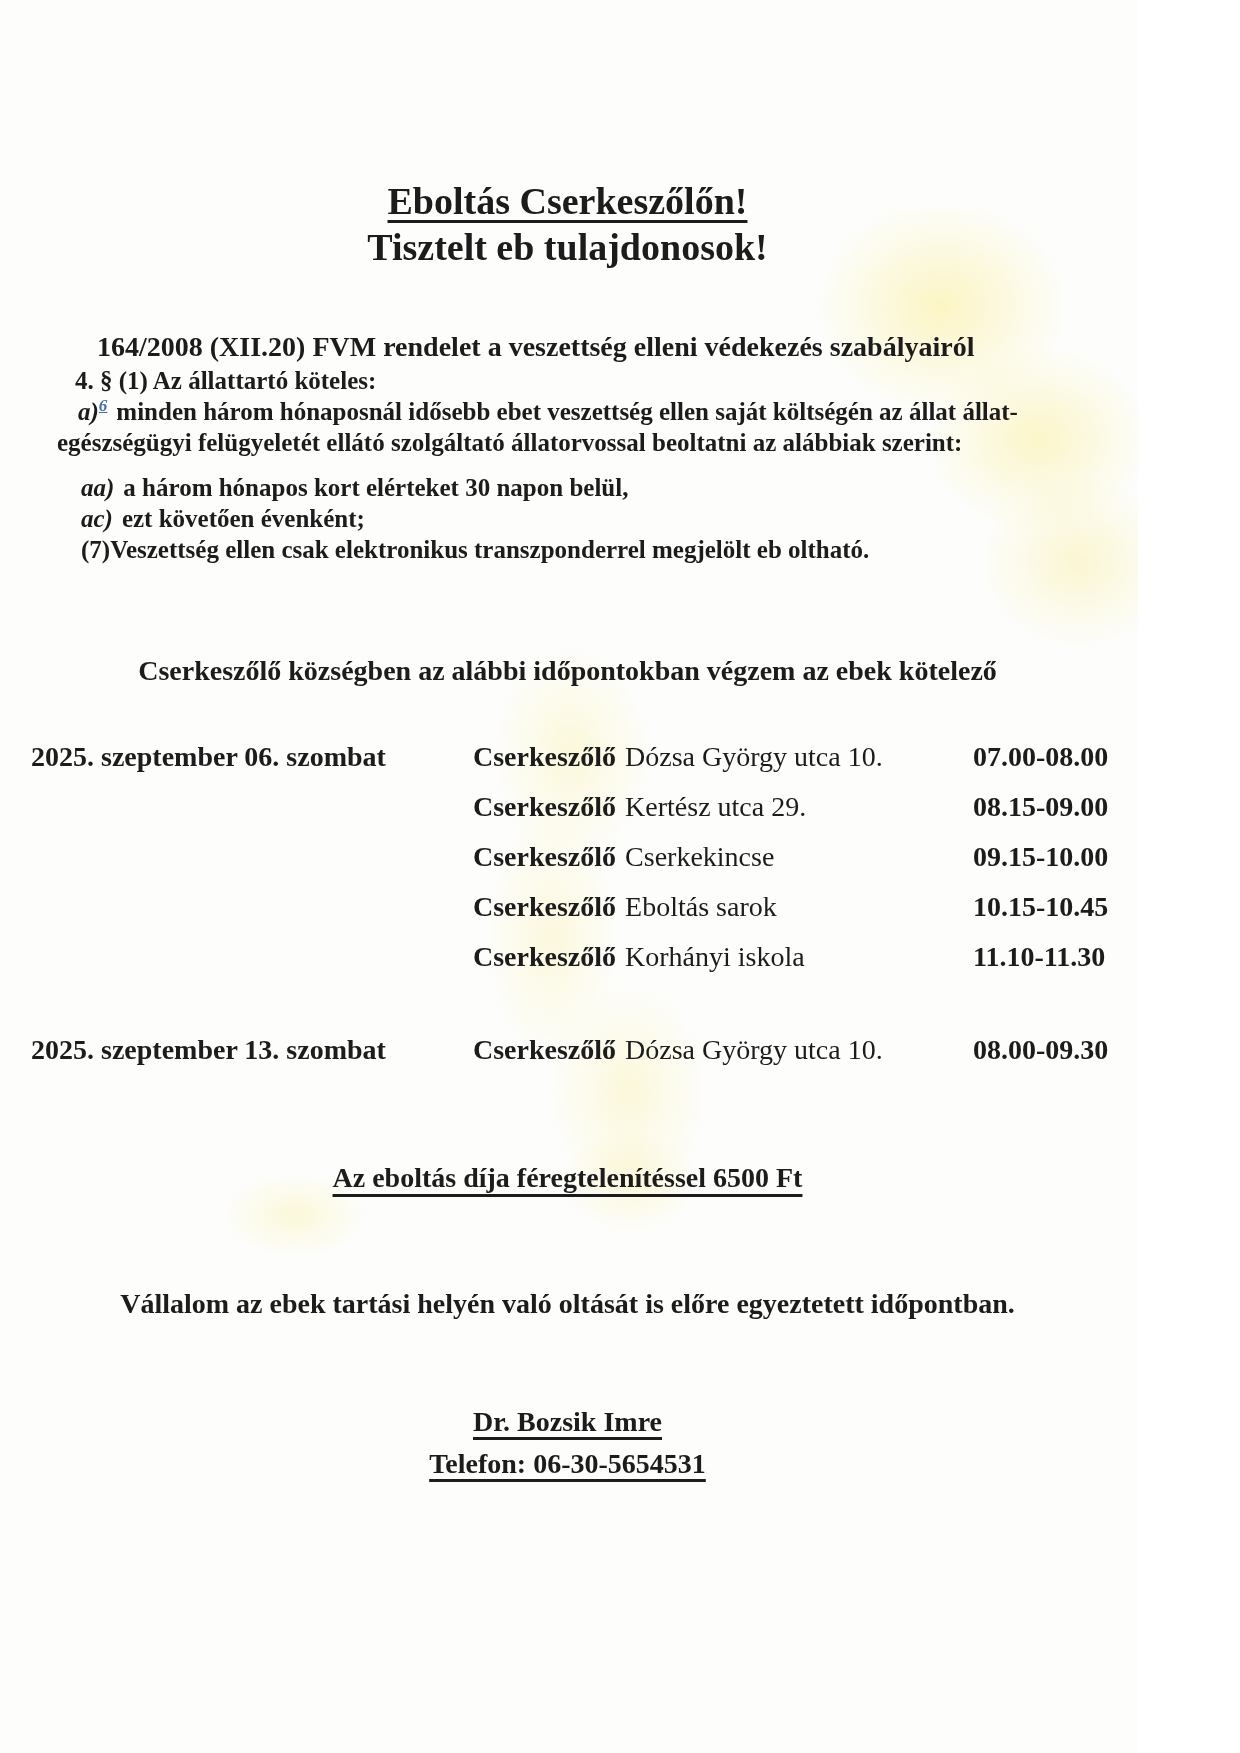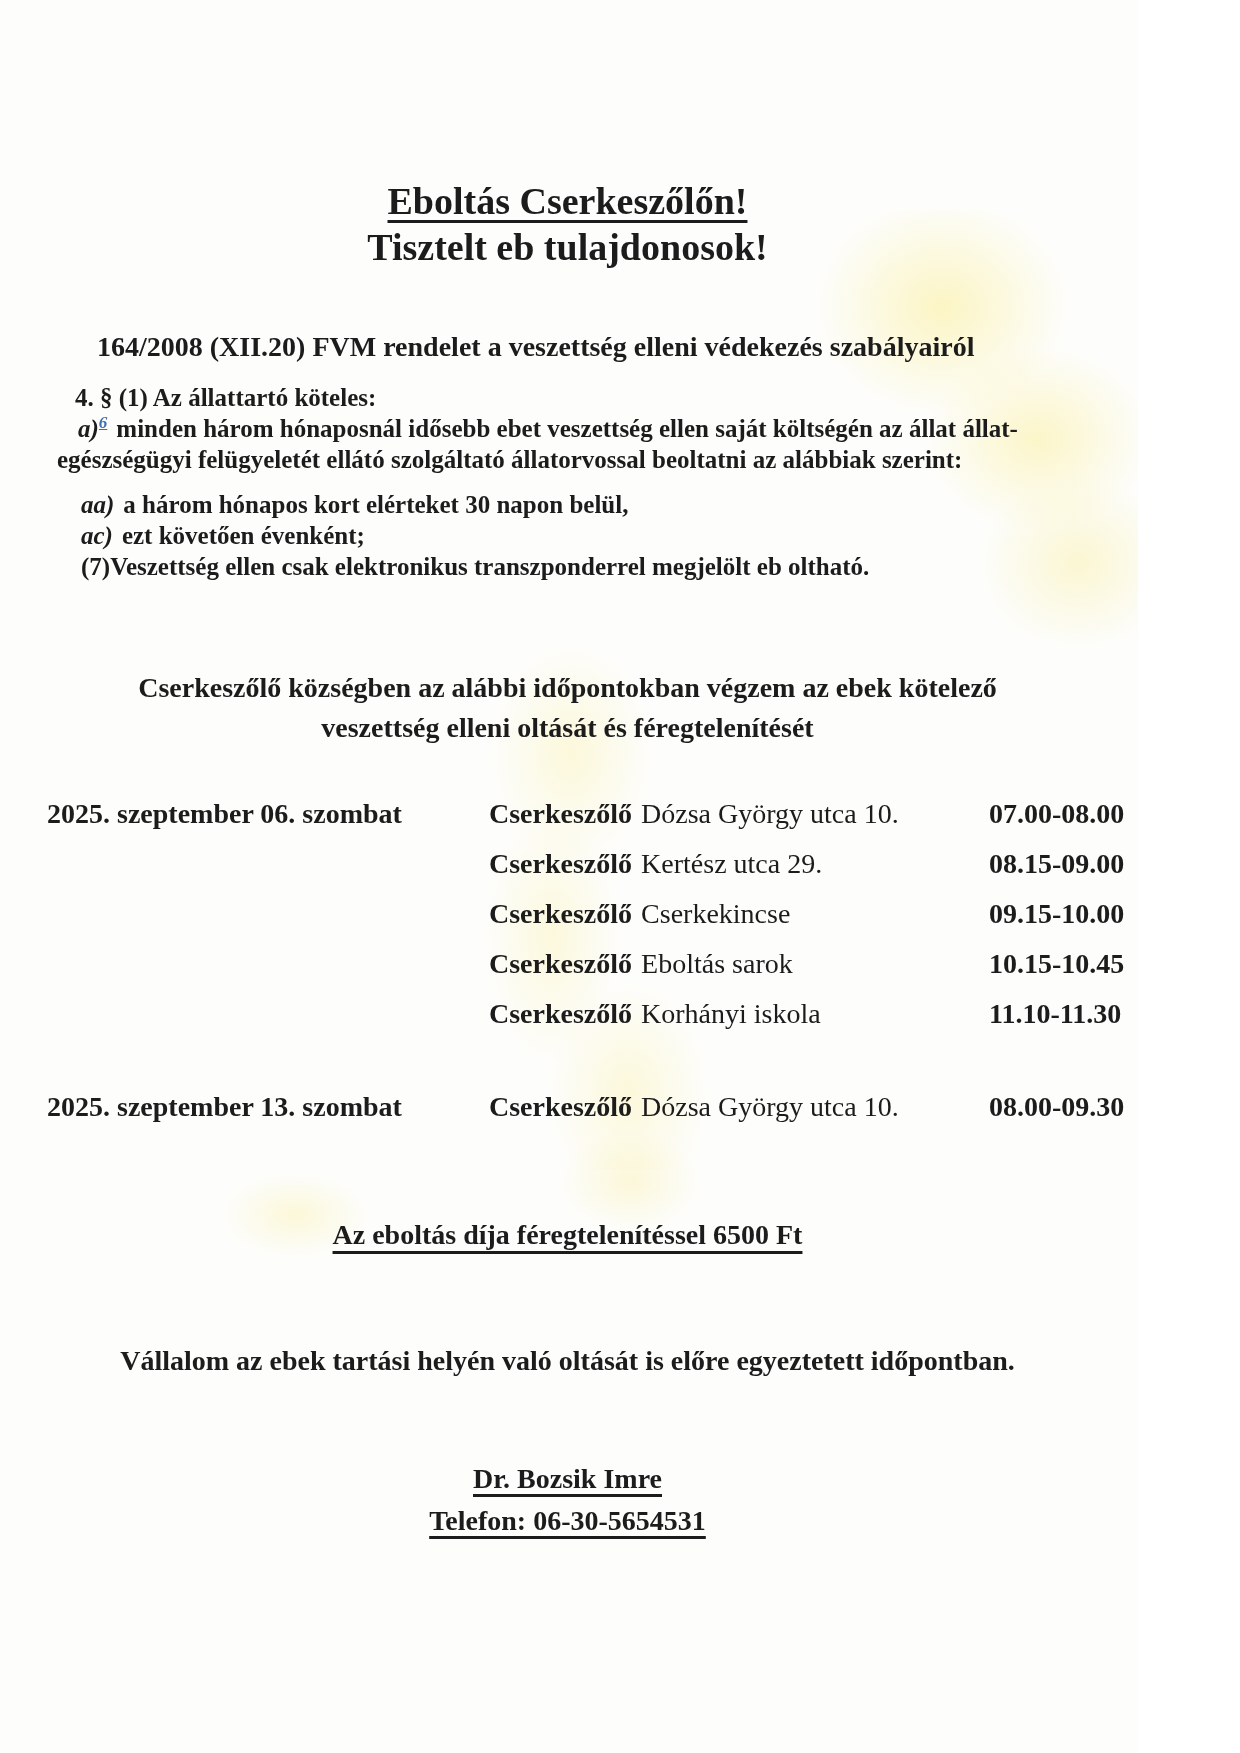--- a/index.html
+++ b/index.html
@@ -29,35 +29,35 @@
 
   .title-block{text-align:center;}
   .title-line1{
     font-size:38px;font-weight:bold;line-height:46px;
     text-decoration:underline;text-decoration-thickness:3px;text-underline-offset:6px;
   }
   .title-line2{font-size:38px;font-weight:bold;line-height:46px;}
 
   .regulation{margin-top:60px;margin-left:57px;width:1040px;
     font-weight:bold;font-size:25px;line-height:31px;}
-  .reg-heading{font-size:28px;line-height:34px;text-indent:40px;margin-bottom:18px;}
+  .reg-heading{font-size:28px;line-height:34px;text-indent:40px;margin-bottom:1px;}
   .reg-line4{text-indent:18px;}
   .reg-a{text-indent:21px;}
   .reg-item{text-indent:24px;}
   .reg-item-first{margin-top:14px;}
   .lbl{font-style:italic;}
   .txt-gap{margin-left:9px;}
   .fn{
     color:#3f6fae;text-decoration:underline;font-style:italic;
     font-size:17px;vertical-align:super;line-height:0;
   }
 
   .announce{margin-top:86px;text-align:center;font-weight:bold;font-size:28px;line-height:40px;}
 
-  .schedule{margin-top:50px;padding-left:47px;font-size:28px;line-height:31px;}
+  .schedule{margin-top:50px;padding-left:31px;font-size:28px;line-height:31px;}
   .srow{display:grid;grid-template-columns:442px 500px auto;align-items:baseline;margin-bottom:19px;}
   .sdate{font-weight:bold;}
   .splace-bold{font-weight:bold;}
   .splace-rest{font-weight:normal;margin-left:9px;}
   .stime{font-weight:bold;}
   .schedule-2{margin-top:62px;margin-bottom:0;}
 
   .price{
     margin-top:96px;text-align:center;font-size:28px;font-weight:bold;line-height:34px;
     text-decoration:underline;text-decoration-thickness:3px;text-underline-offset:7px;
@@ -96,21 +96,20 @@
         <span class="lbl">aa)</span><span class="txt-gap">a három hónapos kort elérteket 30 napon belül,</span>
       </div>
       <div class="reg-item">
         <span class="lbl">ac)</span><span class="txt-gap">ezt követően évenként;</span>
       </div>
       <div class="reg-item">(7)Veszettség ellen csak elektronikus transzponderrel megjelölt eb oltható.</div>
     </div>
 
     <div class="announce">
       <div>Cserkeszőlő községben az alábbi időpontokban végzem az ebek kötelező</div>
-      <div>veszettség elleni oltását és féregtelenítését</div>
     </div>
 
     <div class="schedule">
       <div class="srow">
         <span class="sdate">2025. szeptember 06. szombat</span>
         <span class="splace"><span class="splace-bold">Cserkeszőlő</span><span class="splace-rest">Dózsa György utca 10.</span></span>
         <span class="stime">07.00-08.00</span>
       </div>
       <div class="srow">
         <span class="sdate"></span>

